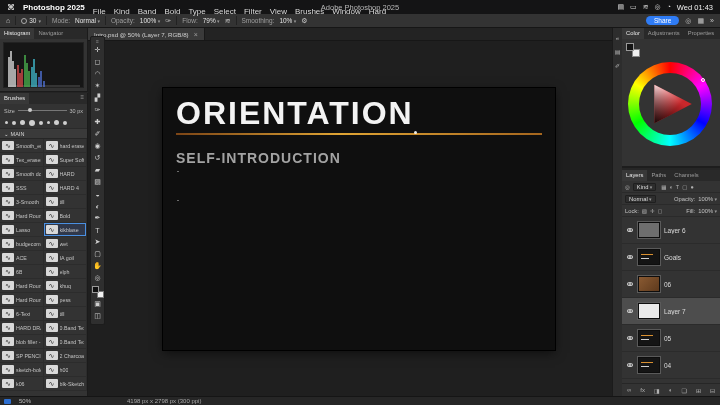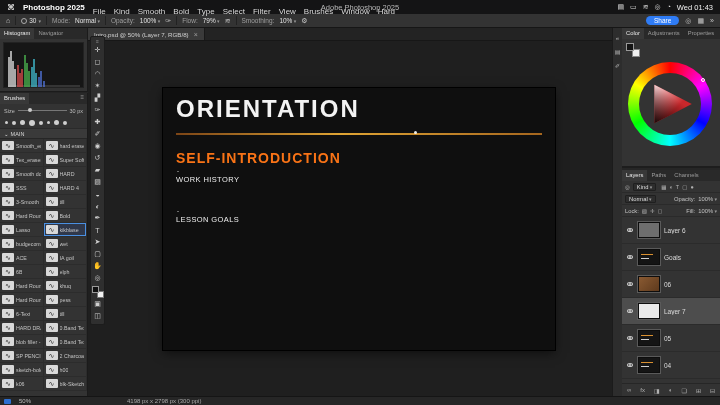--- a/index.html
+++ b/index.html
@@ -76,21 +76,21 @@
   .swatch-fg { position:absolute; left:0; top:0; width:7px; height:7px; background:#101010; border:1px solid #999; }
 
   
   .canvas-area { position:absolute; left:88px; right:108px; top:28px; bottom:9px; background:#1f1f1f; }
   .doc-tabbar { height:13px; background:#232323; border-bottom:1px solid #171717; display:flex; }
   .doc-tab { background:#3a3a3a; color:#d0d0d0; font-size:6.2px; padding:0 6px; display:flex;
     align-items:center; gap:5px; border-right:1px solid #191919; white-space:nowrap; }
   .doc-tab-close { color:#9d9d9d; font-size:7px; }
   .slide { position:absolute; left:75px; top:60px; width:392px; height:262px; background:#0f0f0f;
     box-shadow:0 0 0 1px #000, 0 3px 10px rgba(0,0,0,.55); }
-  .slide-title { position:absolute; left:13px; top:7px; font-size:24px; font-weight:bold;
+  .slide-title { position:absolute; left:13px; top:7px; font-size:32px; font-weight:bold;
     letter-spacing:2px; color:#f3f3f3; white-space:nowrap; }
   .slide-rule { position:absolute; left:13px; right:13px; top:45px; height:2px; }
   .slide-sections { position:absolute; left:13px; top:62px; }
   .slide-section { margin-bottom:23px; }
   .slide-heading { font-size:14px; font-weight:bold; letter-spacing:1px; white-space:nowrap; }
   .slide-dash { font-size:6px; color:#e8e8e8; margin:2px 0 1px 1px; }
   .slide-item { font-size:7.5px; letter-spacing:.4px; color:#ededed; line-height:9.5px; white-space:nowrap; }
   .cursor-dot { position:absolute; left:326px; top:103px; width:3px; height:3px; border-radius:50%;
     background:#fff; opacity:.9; }
 
@@ -151,21 +151,21 @@
 </style>
 </head>
 <body>
 
 <div class="menubar">
   <span class="menu-apple">⌘</span>
   <span class="menu-app">Photoshop 2025</span>
   <span style="display:flex;gap:8px;">
       <span class="menu-item">File</span>
       <span class="menu-item">Kind</span>
-      <span class="menu-item">Smooth</span>
+      <span class="menu-item">Band</span>
       <span class="menu-item">Bold</span>
       <span class="menu-item">Type</span>
       <span class="menu-item">Select</span>
       <span class="menu-item">Filter</span>
       <span class="menu-item">View</span>
       <span class="menu-item">Brushes</span>
       <span class="menu-item">Window</span>
       <span class="menu-item">Hard</span>
     </span>
   <span class="menubar-center">Adobe Photoshop 2025</span>
@@ -409,27 +409,25 @@
     <span class="doc-tab">
       <span>Intro.psd @ 50% (Layer 7, RGB/8)</span>
       <span class="doc-tab-close">×</span>
     </span>
   </div>
   <div class="slide" style="background: rgb(15, 15, 15);">
     <div class="slide-title">ORIENTATION</div>
     <div class="slide-rule" style="background: linear-gradient(90deg, rgb(124, 69, 22), rgb(223, 164, 52) 45%, rgb(165, 102, 30));"></div>
     <div class="slide-sections">
         <div class="slide-section">
-          <div class="slide-heading" style="color: #f97316;">SELF-INTRODUCTION</div>
+          <div class="slide-heading" style="color: #a3a3a3;">SELF-INTRODUCTION</div>
           <div class="slide-dash">-</div>
-          <div class="slide-item">WORK HISTORY</div>
         </div>
         <div class="slide-section">
           <div class="slide-dash">-</div>
-          <div class="slide-item">LESSON GOALS</div>
         </div>
       </div>
   </div>
   <div class="cursor-dot"></div>
 </div>
 
 <div class="right-strip">
     <span class="strip-icon">«</span>
     <span class="strip-icon">▤</span>
     <span class="strip-icon">✐</span>

